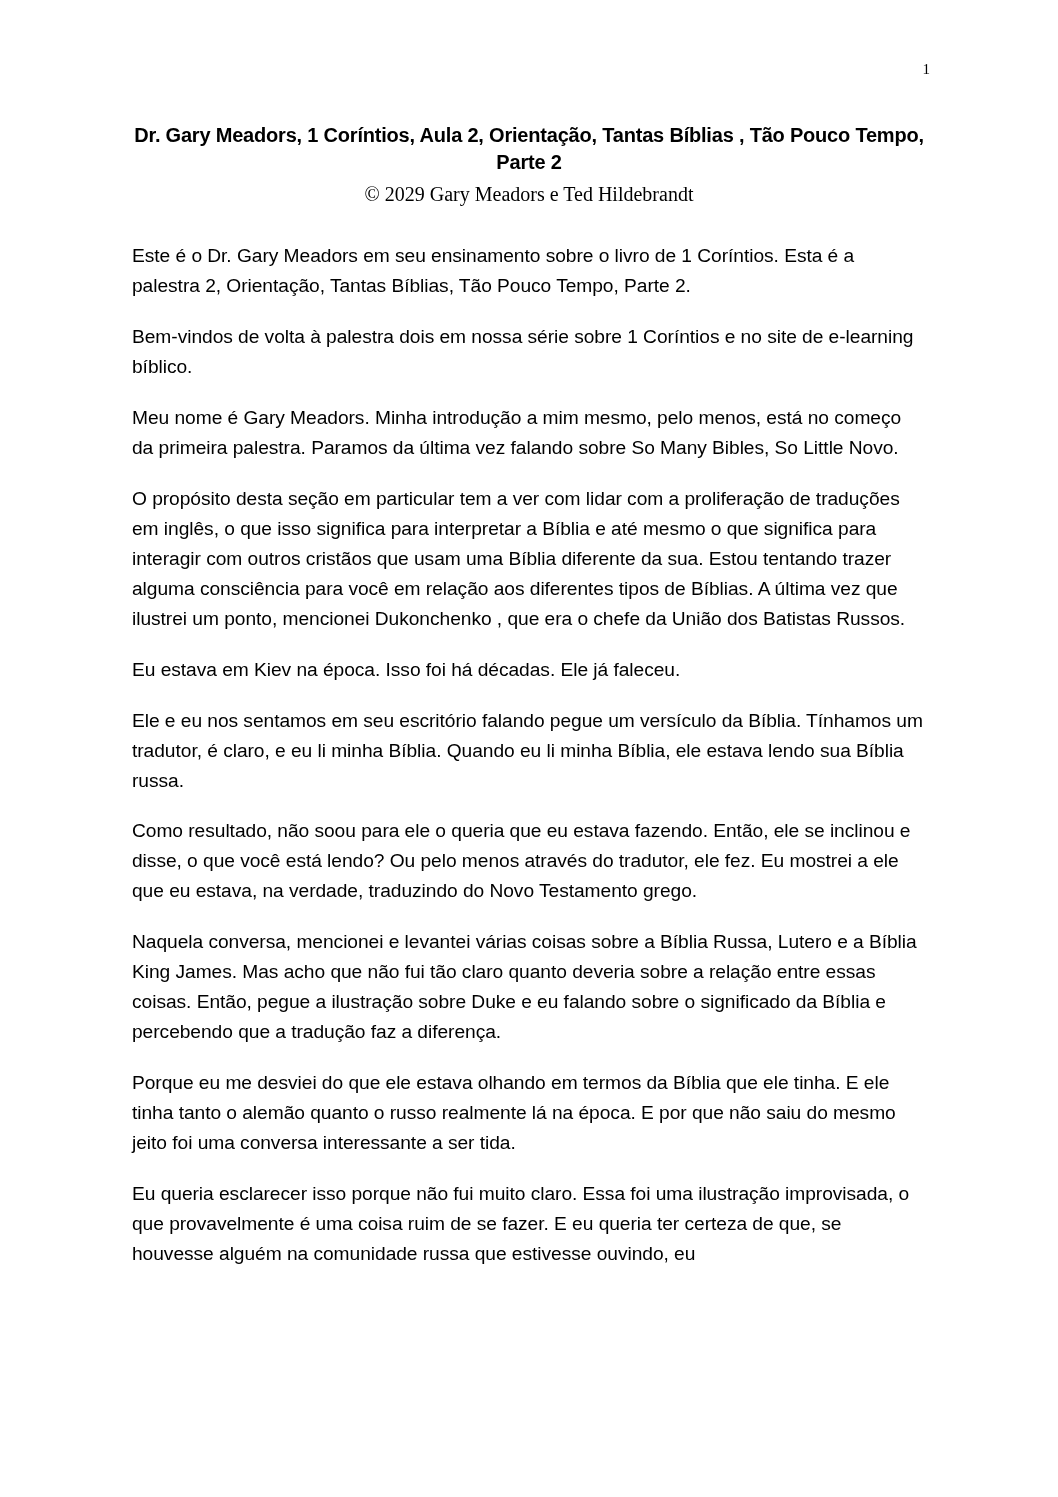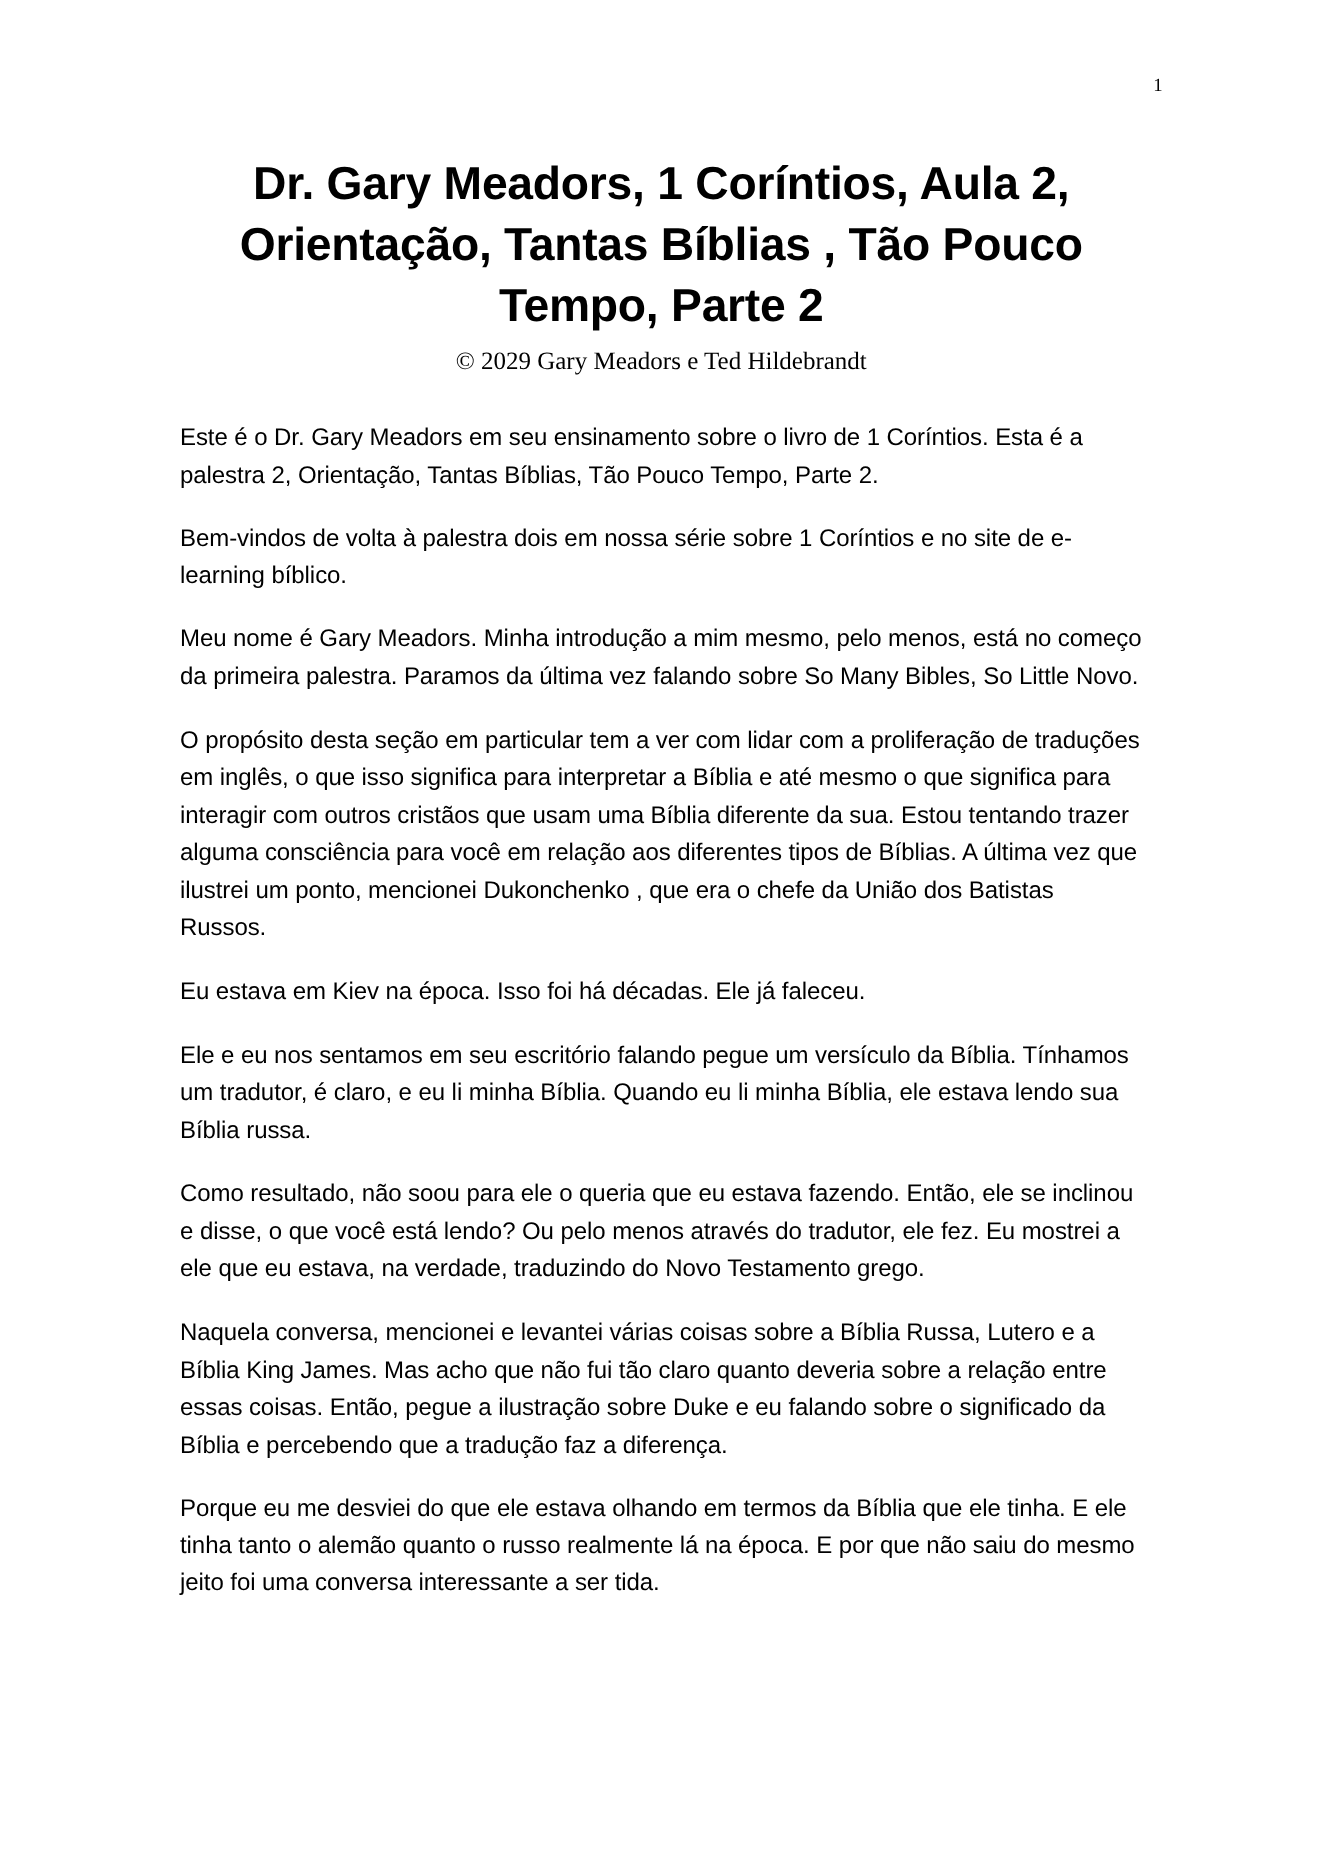--- a/index.html
+++ b/index.html
@@ -28,36 +28,36 @@
     font-family: "Liberation Serif", serif;
     font-size: 15px;
     color: #000;
     line-height: 1;
   }
   .doc-title {
     margin: 62px 0 0 0;
     text-align: center;
     font-family: "Liberation Sans", sans-serif;
     font-weight: bold;
-    font-size: 37px;
+    font-size: 20px;
     line-height: 1.33;
     letter-spacing: -0.2px;
     color: #000;
   }
   .doc-subtitle {
     margin: 6px 0 0 0;
     text-align: center;
     font-family: "Liberation Serif", serif;
     font-weight: normal;
     font-size: 20px;
     line-height: 1.3;
     color: #000;
   }
   .body-text {
-    margin: 16px;
+    margin: 4px;
     padding: 0;
   }
   .body-text p {
     margin: 0 0 21px 0;
     font-family: "Liberation Sans", sans-serif;
     font-size: 19.2px;
     line-height: 1.56;
     color: #000;
     text-align: left;
     letter-spacing: -0.05px;
@@ -80,15 +80,16 @@
   <div class="body-text">
     <p class="first">Este é o Dr. Gary Meadors em seu ensinamento sobre o livro de 1 Coríntios. Esta é a palestra 2, Orientação, Tantas Bíblias, Tão Pouco Tempo, Parte 2.</p>
     <p>Bem-vindos de volta à palestra dois em nossa série sobre 1 Coríntios e no site de e-learning bíblico.</p>
     <p>Meu nome é Gary Meadors. Minha introdução a mim mesmo, pelo menos, está no começo da primeira palestra. Paramos da última vez falando sobre So Many Bibles, So Little Novo.</p>
     <p>O propósito desta seção em particular tem a ver com lidar com a proliferação de traduções em inglês, o que isso significa para interpretar a Bíblia e até mesmo o que significa para interagir com outros cristãos que usam uma Bíblia diferente da sua. Estou tentando trazer alguma consciência para você em relação aos diferentes tipos de Bíblias. A última vez que ilustrei um ponto, mencionei Dukonchenko , que era o chefe da União dos Batistas Russos.</p>
     <p>Eu estava em Kiev na época. Isso foi há décadas. Ele já faleceu.</p>
     <p>Ele e eu nos sentamos em seu escritório falando pegue um versículo da Bíblia. Tínhamos um tradutor, é claro, e eu li minha Bíblia. Quando eu li minha Bíblia, ele estava lendo sua Bíblia russa.</p>
     <p>Como resultado, não soou para ele o queria que eu estava fazendo. Então, ele se inclinou e disse, o que você está lendo? Ou pelo menos através do tradutor, ele fez. Eu mostrei a ele que eu estava, na verdade, traduzindo do Novo Testamento grego.</p>
     <p>Naquela conversa, mencionei e levantei várias coisas sobre a Bíblia Russa, Lutero e a Bíblia King James. Mas acho que não fui tão claro quanto deveria sobre a relação entre essas coisas. Então, pegue a ilustração sobre Duke e eu falando sobre o significado da Bíblia e percebendo que a tradução faz a diferença.</p>
     <p>Porque eu me desviei do que ele estava olhando em termos da Bíblia que ele tinha. E ele tinha tanto o alemão quanto o russo realmente lá na época. E por que não saiu do mesmo jeito foi uma conversa interessante a ser tida.</p>
+    <p>Eu queria esclarecer isso porque não fui muito claro. Essa foi uma ilustração improvisada, o que provavelmente é uma coisa ruim de se fazer. E eu queria ter certeza de que, se houvesse alguém na comunidade russa que estivesse ouvindo, eu</p>
   </div>
 
 </div>
 
 </body></html>

